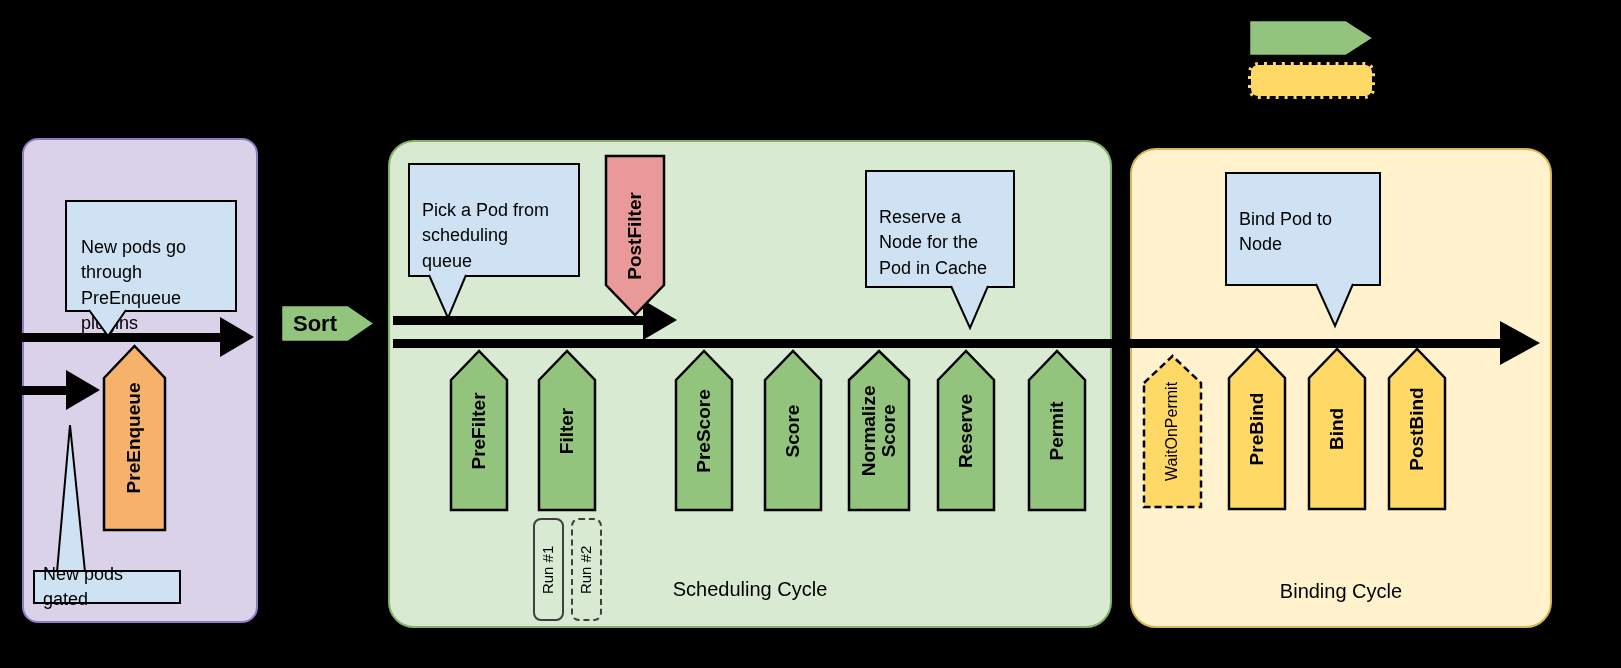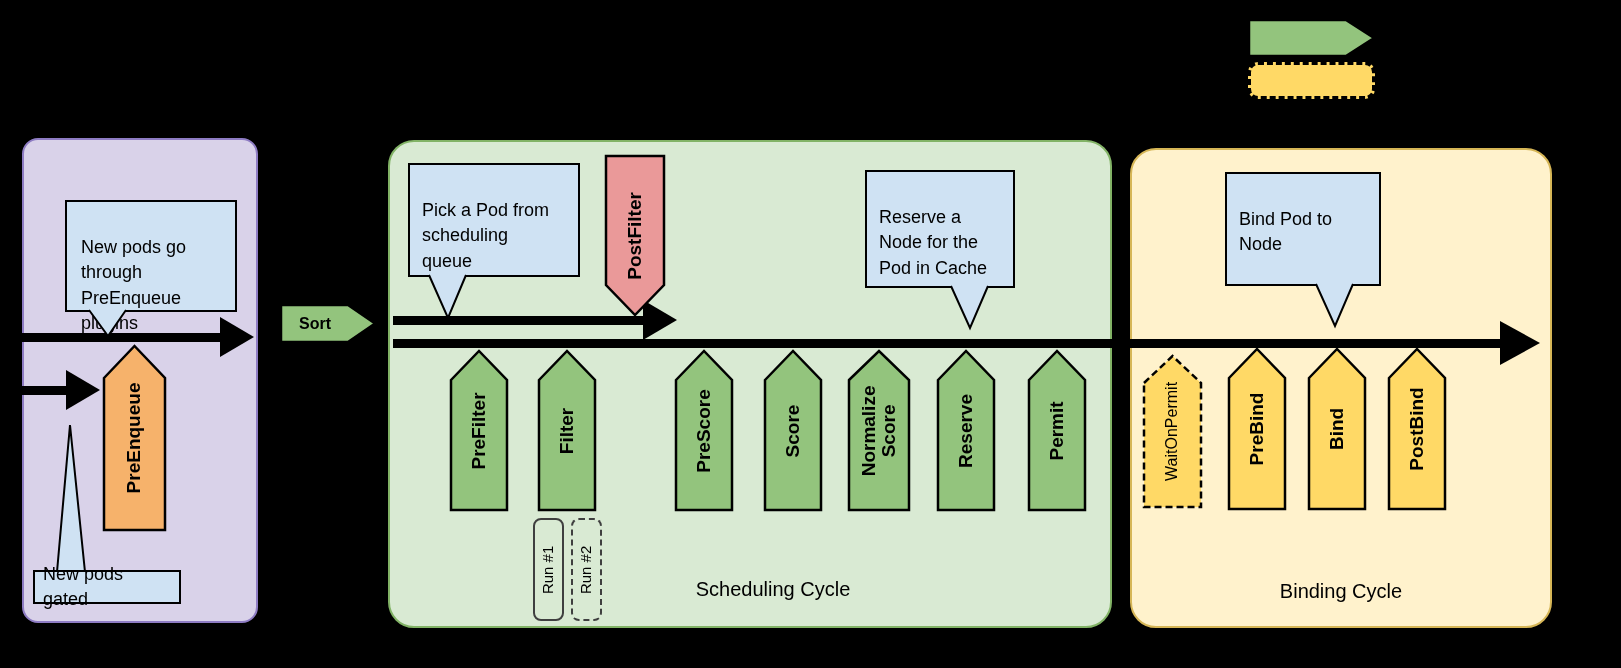--- a/index.html
+++ b/index.html
@@ -30,21 +30,21 @@
   .cycle-title{position:absolute;color:#000;font-size:20px;text-align:center;}
 
   .runbox{position:absolute;background:#d9ead3;border:2px solid #3f3f3f;border-radius:8px;box-sizing:border-box;}
   .runbox.dashed{border-style:dashed;}
 
   .legend-dashed{position:absolute;background:#ffd966;border:3px dashed #000;border-radius:10px;box-sizing:border-box;}
 
   .sort-arrow{position:absolute;}
   .sort-arrow svg{position:absolute;left:0;top:0;width:100%;height:100%;overflow:visible;}
   .sort-label{position:absolute;left:0;top:0;right:26px;bottom:0;display:flex;align-items:center;justify-content:center;
-              font-weight:700;font-size:16px;color:#000;}
+              font-weight:700;font-size:22px;color:#000;}
 </style>
 </head>
 <body>
 
 <div class="canvas">
 
   <div class="pent" style="left:1248px;top:19px;width:127px;height:38px;">
     <svg>
         <polygon points="1,1 98,1 126,19 98,37 1,37" fill="#93c47d" stroke="#000" stroke-width="2.5"></polygon>
       </svg>
@@ -189,21 +189,21 @@
     <span class="vtext small">
         <span>Run #1</span>
       </span>
   </div>
   <div class="runbox dashed" style="left:571px;top:518px;width:31px;height:103px;">
     <span class="vtext small">
         <span>Run #2</span>
       </span>
   </div>
 
-  <div class="cycle-title" style="left:388px;top:578px;width:724px;padding-left:23px;">Scheduling Cycle</div>
+  <div class="cycle-title" style="left:388px;top:578px;width:724px;">Scheduling Cycle</div>
 
   <div class="callout" style="left:1225px;top:172px;width:156px;height:114px;">
     <span>Bind Pod to
 Node</span>
   </div>
   <svg class="tail" style="left:1315px;top:284px;" width="40" height="44">
     <path d="M1,0 L20,42 L38,0"></path>
   </svg>
 
   <div class="pent" style="left:1143px;top:355px;width:59px;height:153px;">

